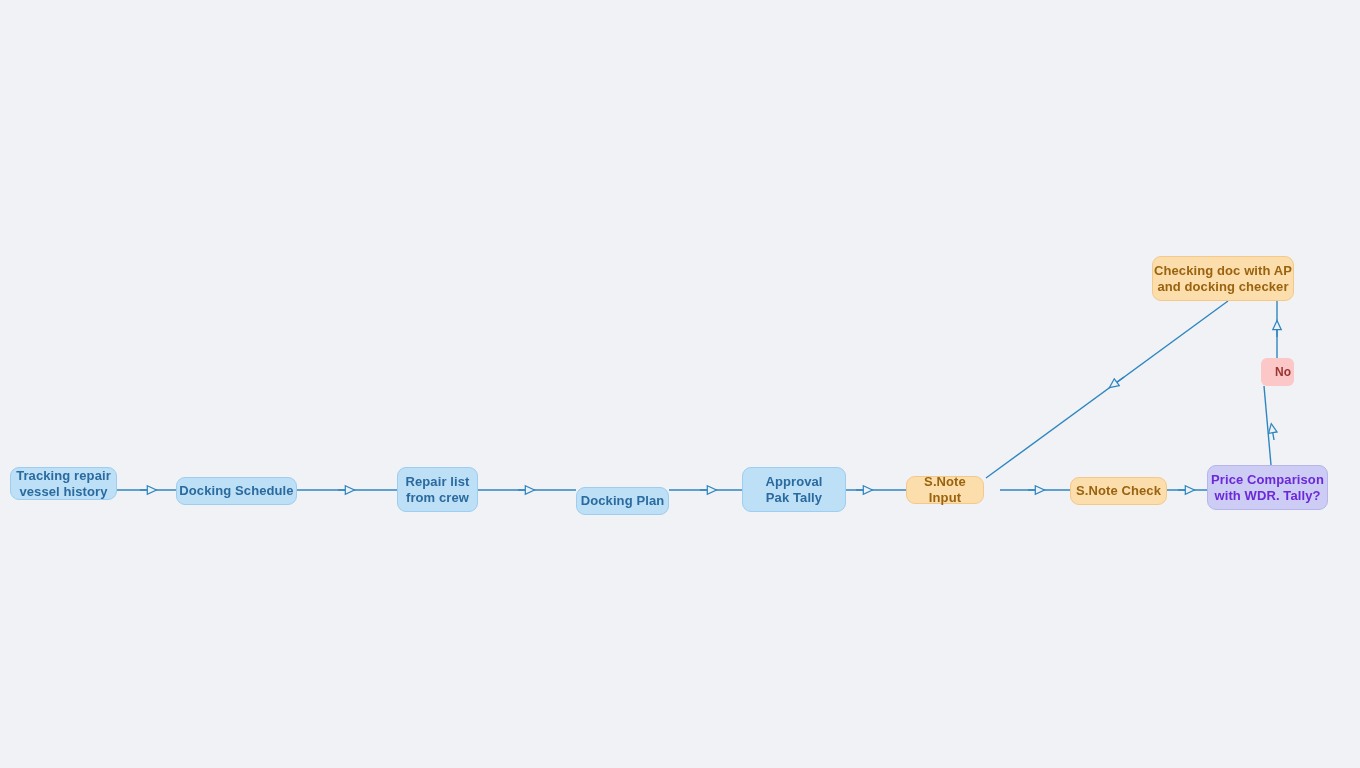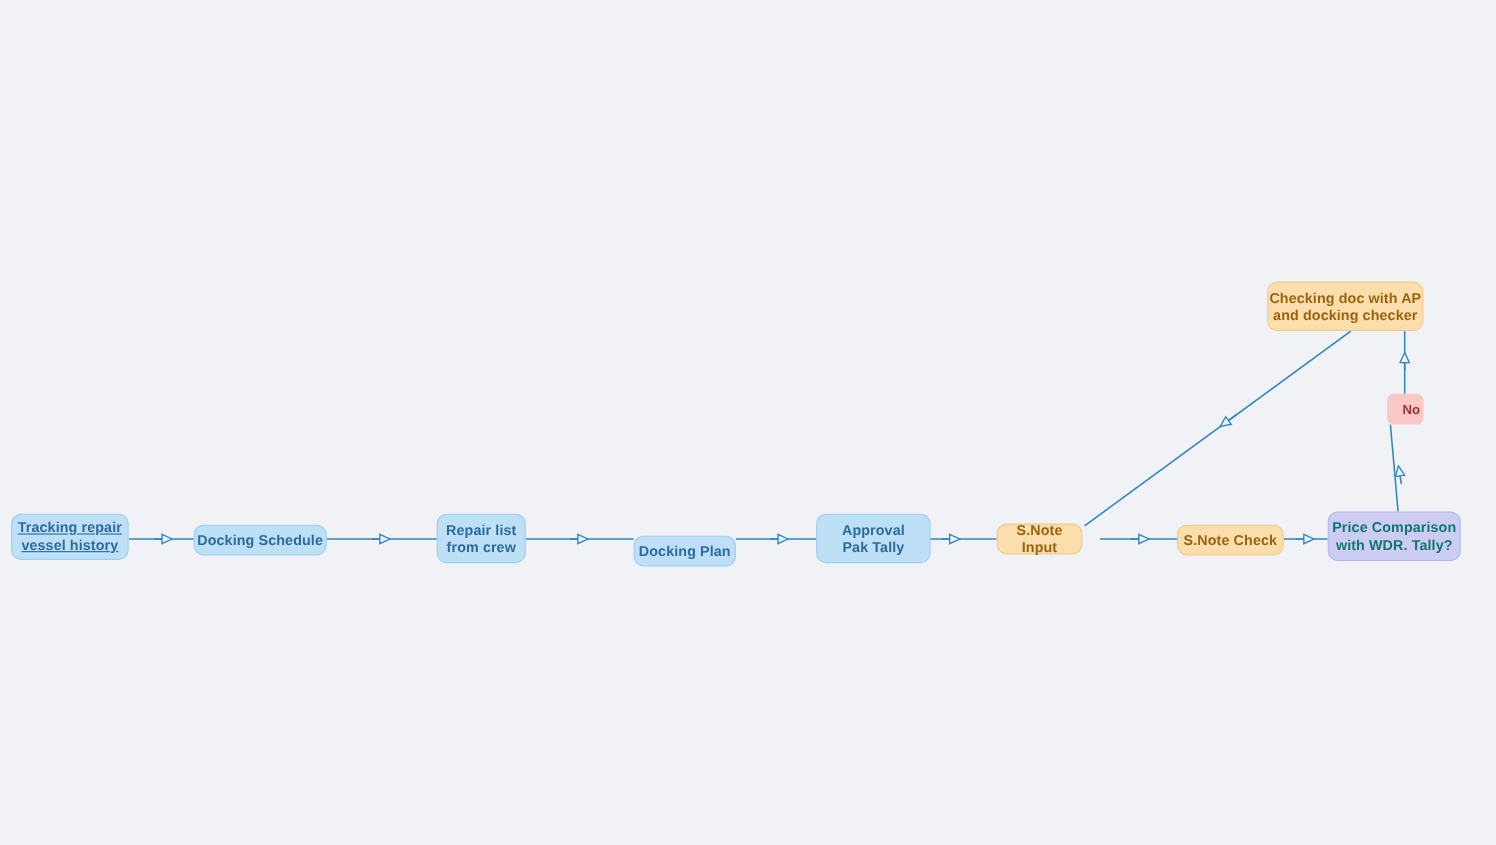--- a/index.html
+++ b/index.html
@@ -48,21 +48,21 @@
     color: #2a6a9e;
   }
   .node-orange {
     background: #fcdeac;
     border-color: #f4c889;
     color: #9a6310;
   }
   .node-purple {
     background: #ccccf5;
     border-color: #b6b6ec;
-    color: #0f766e;
+    color: #6d28d9;
   }
   .edge-label {
     position: absolute;
     box-sizing: border-box;
     display: flex;
     align-items: center;
     justify-content: center;
     border-radius: 6px;
     background: #fbc7c7;
     color: #9c3434;
@@ -109,21 +109,21 @@
       <path d="M 1271 465 L 1264 386"></path>
       <path d="M 1274 440 L 1272 428" marker-end="url(#ah)"></path>
       <path d="M 1277 358 L 1277 301"></path>
       <path d="M 1277 337 L 1277 325" marker-end="url(#ah)"></path>
 
       <path d="M 1228 301 L 986 478"></path>
       <path d="M 1124 377 L 1113 385" marker-end="url(#ah)"></path>
     </g>
   </svg>
 
-  <div class="node node-blue" style="left:10px; top:467px; width:107px; height:42px;text-decoration:underline;">
+  <div class="node node-blue" style="left:10px; top:467px; width:107px; height:33px;">
     <span>
       <span>Tracking repair</span><br>
       <span>vessel history</span>
     </span>
   </div>
 
   <div class="node node-blue" style="left:176px; top:477px; width:121px; height:28px;">
     <span>Docking Schedule</span>
   </div>
 

